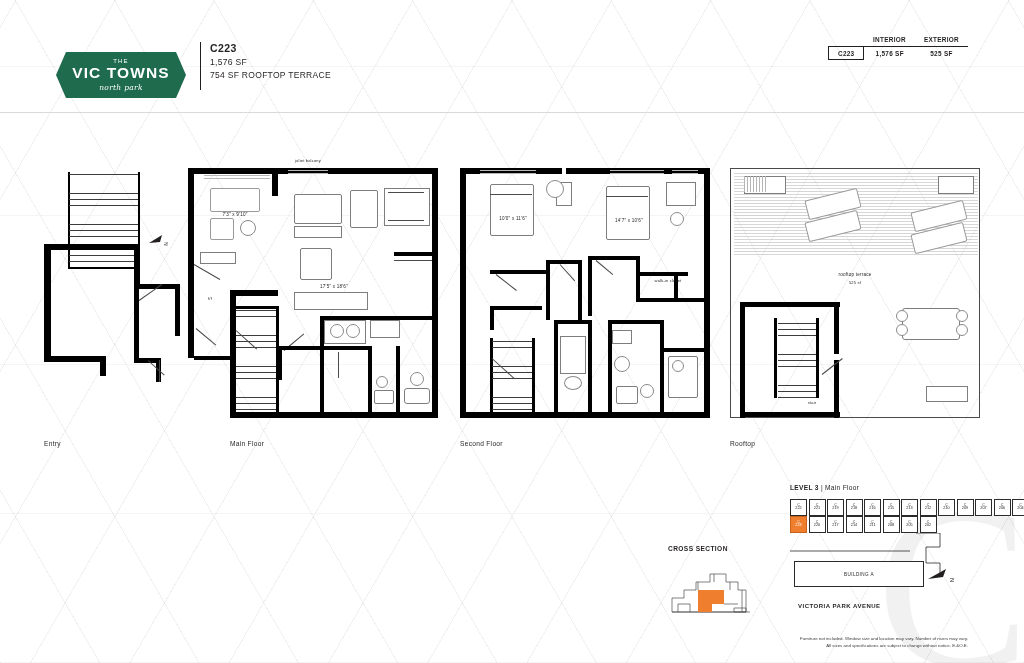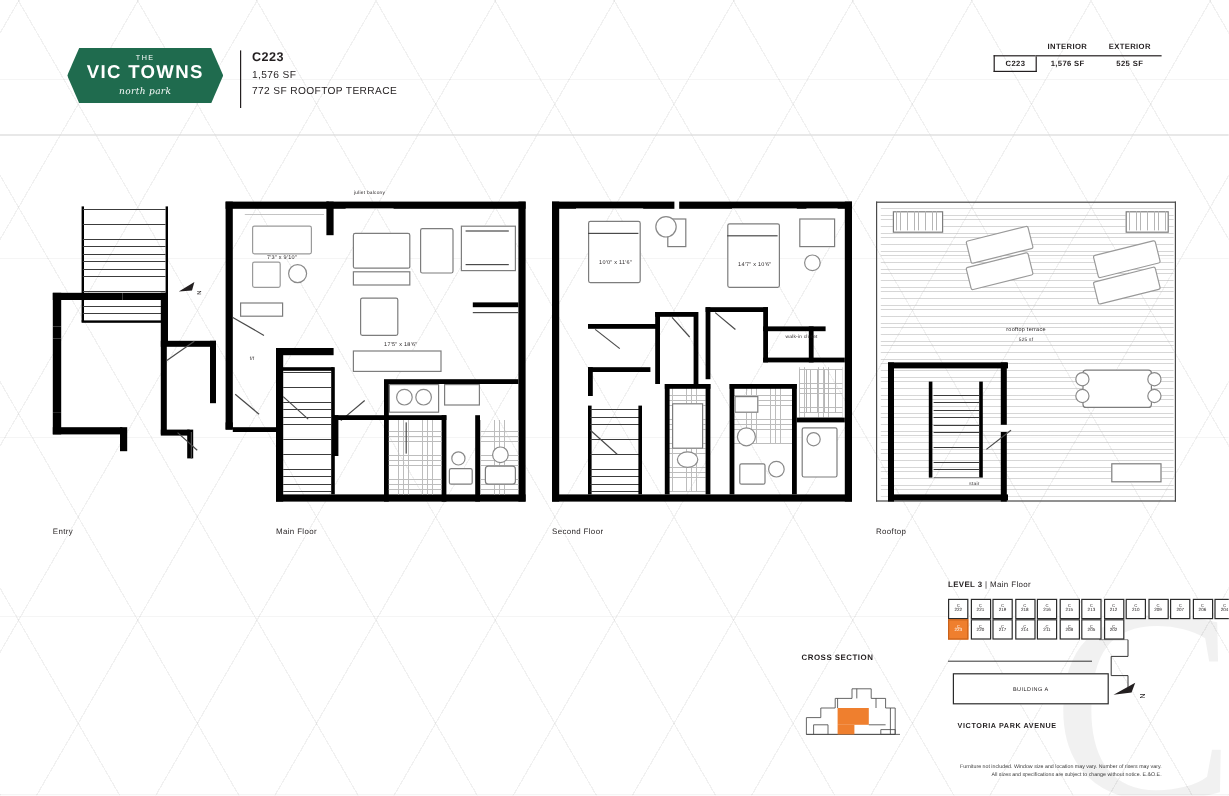--- a/index.html
+++ b/index.html
@@ -28,21 +28,21 @@
     font-weight:400;
     pointer-events:none;
     user-select:none;
   }
   
   .header{position:absolute;left:0;top:0;width:1024px;height:112px;}
   .logo{
     position:absolute;left:56px;top:40px;width:130px;height:52px;
   }
   .logo .badge{
-    position:absolute;left:0;top:0;width:130px;height:46px;
+    position:absolute;left:0;top:12px;width:130px;height:46px;
     background:#1f6b4e;
     clip-path:polygon(10px 0,120px 0,130px 23px,120px 46px,10px 46px,0 23px);
     color:#fff;
     display:flex;flex-direction:column;align-items:center;justify-content:center;
   }
   .logo .the{font-size:6px;letter-spacing:1.2px;margin-bottom:1px;}
   .logo .vic{font-size:15.5px;font-weight:bold;letter-spacing:1.1px;line-height:1;}
   .logo .np{
     font-family:"DejaVu Serif", serif;font-style:italic;font-size:7.5px;
     margin-top:2px;letter-spacing:.3px;
@@ -142,21 +142,21 @@
     <div class="badge">
       <div class="the">THE</div>
       <div class="vic">VIC TOWNS</div>
       <div class="np">north park</div>
     </div>
   </div>
 
   <div class="unit-info">
     <div class="code">C223</div>
     <div class="ln">1,576 SF</div>
-    <div class="ln">772 SF ROOFTOP TERRACE</div>
+    <div class="ln">754 SF ROOFTOP TERRACE</div>
   </div>
 
   <div class="spec-table">
     <table>
       <tbody>
           <tr>
         <th class="blank"></th>
         <th>INTERIOR</th>
         <th>EXTERIOR</th>
       </tr>

